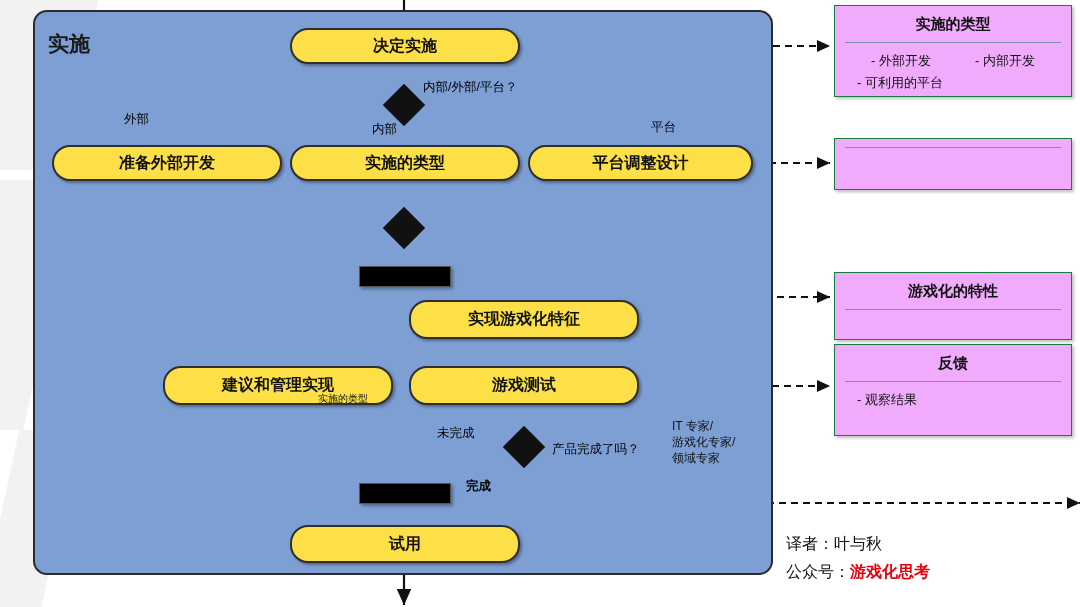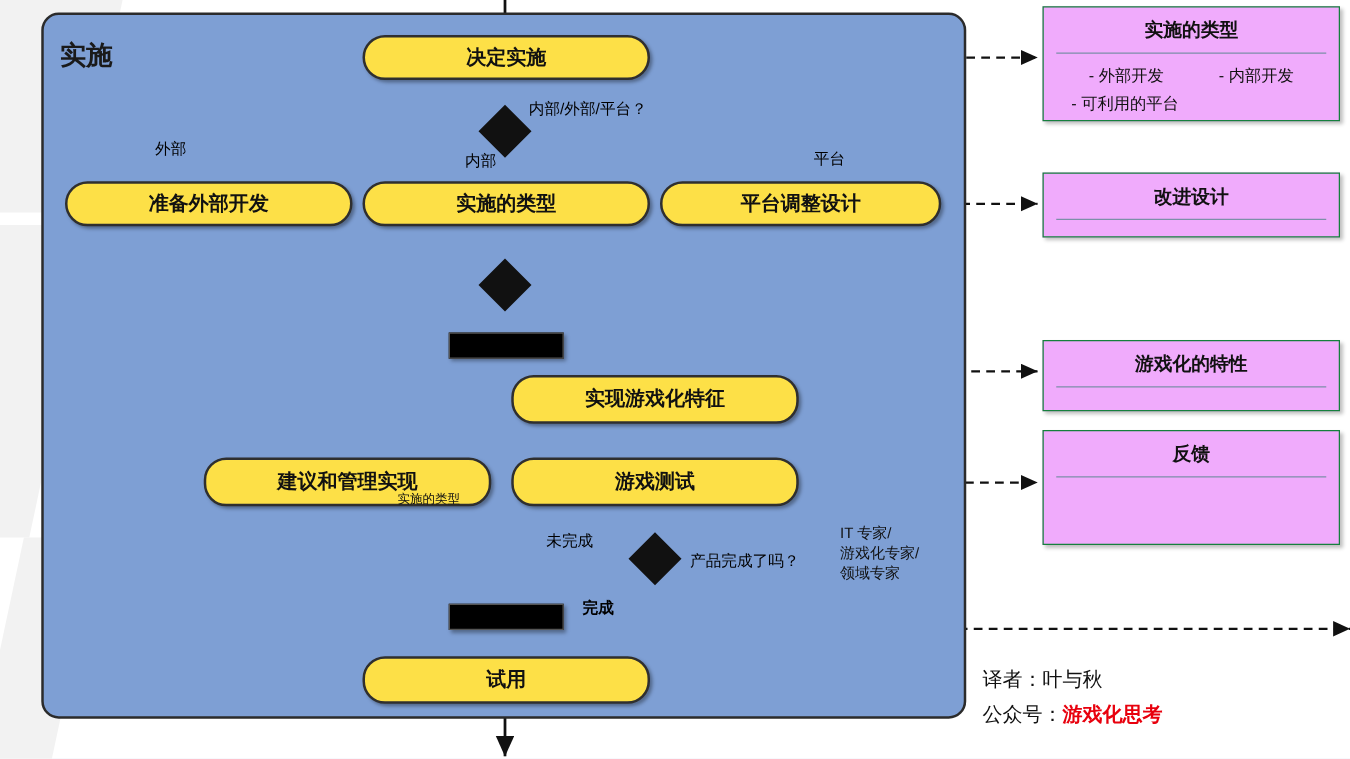--- a/index.html
+++ b/index.html
@@ -289,33 +289,35 @@
       <span>- 外部开发</span>
       <span>- 内部开发</span>
     </div>
     <div class="a-row single">
       <span>- 可利用的平台</span>
     </div>
   </div>
 </div>
 
 <div class="artifact" style="left:834px; top:138px; width:238px; height:52px;">
-  <div class="a-title">改进设计</div>
   <div class="a-rule"></div>
 </div>
 
-<div class="artifact" style="left:834px; top:272px; width:238px; height:57px;">
+<div class="artifact" style="left:834px; top:272px; width:238px; height:68px;">
   <div class="a-title">游戏化的特性</div>
   <div class="a-rule"></div>
 </div>
 
 <div class="artifact" style="left:834px; top:344px; width:238px; height:92px;">
   <div class="a-title">反馈</div>
   <div class="a-rule"></div>
   <div class="a-body">
+    <div class="a-row single">
+      <span>- 观察结果</span>
+    </div>
   </div>
 </div>
 
 <div class="credit" style="left:786px; top:534px;">
   <span>译者：</span><span>叶与秋</span>
 </div>
 <div class="credit" style="left:786px; top:562px;">
   <span>公众号：</span><span class="red">游戏化思考</span>
 </div>
 

